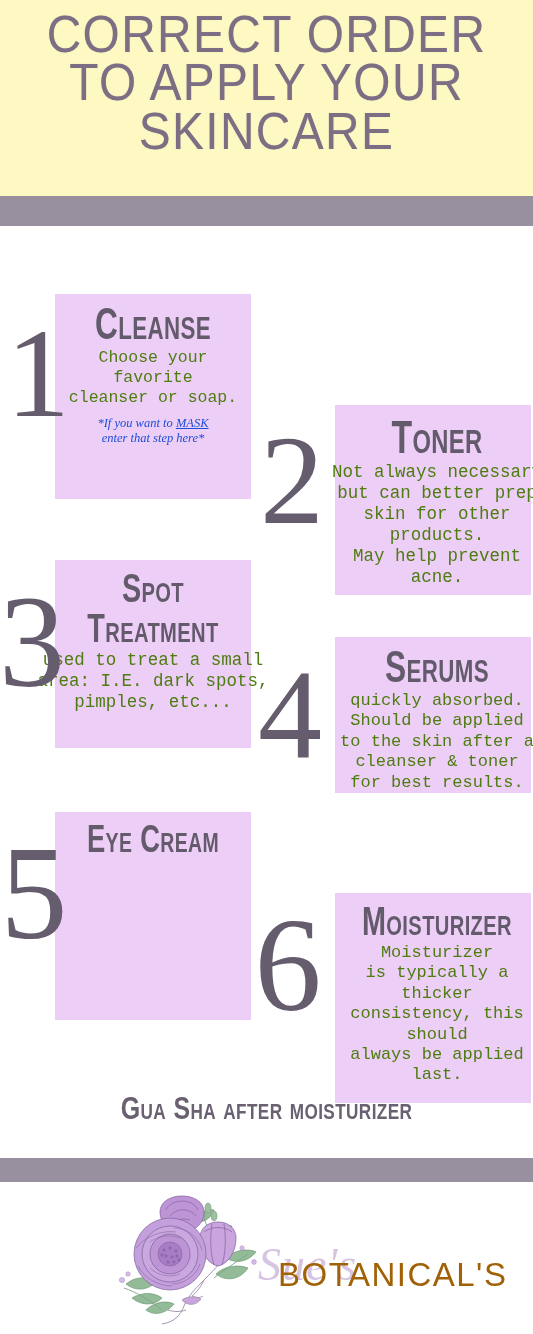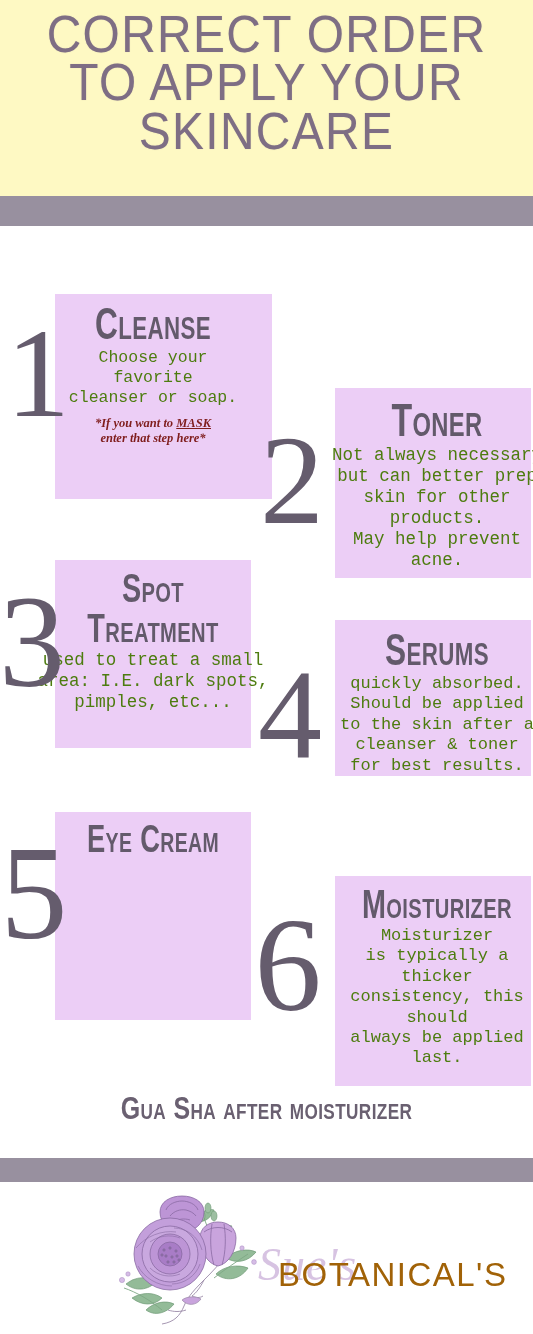--- a/index.html
+++ b/index.html
@@ -53,21 +53,21 @@
     left: 0; top: 226px;
     width: 533px;
     height: 860px;
   }
 
   .card {
     position: absolute;
     background: #eccef6;
   }
   .card-left  { left: 55px;  width: 196px; }
-  .card-right { left: 335px; width: 196px; }
+  .card-right { left: 335px; width: 196px; margin-top: 17px; }
 
   .card-inner {
     position: absolute;
     left: -22px;
     width: 240px;
     text-align: center;
     top: 8px;
   }
   .card-right .card-inner { left: -8px; width: 220px; }
 
@@ -84,42 +84,42 @@
     white-space: nowrap;
   }
   .step-body {
     color: #4d7c0f;
     font-family: Liberation Mono, monospace;
     font-size: 16px;
     line-height: 1.20;
     margin: 0;
   }
   .step-note {
-    color: #7f1d1d;
+    color: #1d4ed8;
     font-family: "Liberation Serif", serif;
     font-style: italic;
-    font-weight: bold;
+    font-weight: normal;
     font-size: 12.5px;
     line-height: 1.18;
     margin: 9px 0 0 0;
   }
   .step-note u { text-decoration: underline; }
 
   .numeral {
     position: absolute;
     color: #655c6d;
     font-family: "Liberation Serif", serif;
     font-weight: 300;
     line-height: 1;
     text-align: center;
     width: 80px;
   }
 
   
-  #card1 { top: 68px;  height: 205px; padding-left: 21px; }
+  #card1 { top: 68px;  height: 205px; }
   #num1  { left: -2px;  top: 83px;  font-size: 128px; }
 
   #card2 { top: 162px; height: 190px; }
   #num2  { left: 252px; top: 190px; font-size: 128px; }
 
   #card3 { top: 334px; height: 188px; }
   #num3  { left: -8px;  top: 350px; font-size: 132px; }
 
   #card4 { top: 394px; height: 156px; }
   #num4  { left: 250px; top: 424px; font-size: 128px; }

